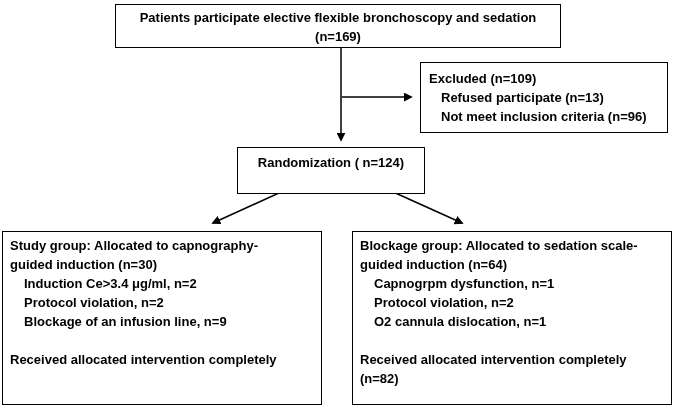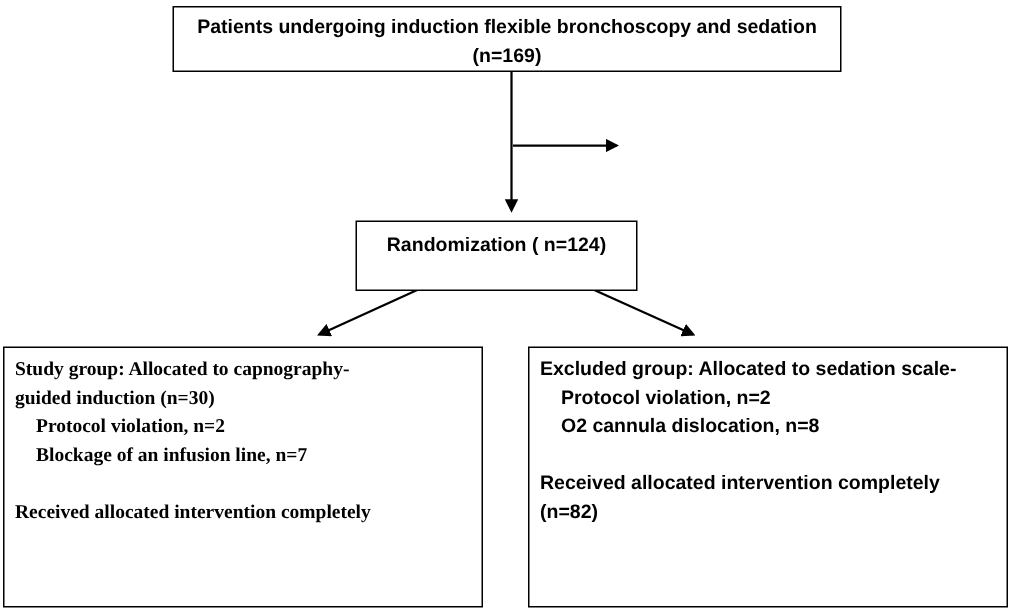--- a/index.html
+++ b/index.html
@@ -46,21 +46,21 @@
     width: 188px; height: 47px;
     text-align: center;
     line-height: 29px;
   }
   .group-box {
     top: 231px;
     width: 320px; height: 174px;
     padding: 4px 6px 4px 7px;
     line-height: 19px;
   }
-  .study-box { left: 2px; font-family: Liberation Serif, serif; }
+  .study-box { left: 2px; }
   .control-box { left: 352px; }
   .group-box .indent { padding-left: 14px; }
   .spacer { height: 19px; }
 </style>
 </head>
 <body>
 
 <div class="canvas">
 
   <svg class="arrows" viewBox="0 0 675 407" xmlns="http://www.w3.org/2000/svg">
@@ -69,40 +69,48 @@
         <path d="M0,0 L10,5 L0,10 z" fill="#000000"></path>
       </marker>
     </defs>
     <line x1="341" y1="48" x2="341" y2="140" stroke="#000" stroke-width="1.5" marker-end="url(#ah)"></line>
     <line x1="342" y1="97" x2="411" y2="97" stroke="#000" stroke-width="1.5" marker-end="url(#ah)"></line>
     <line x1="303" y1="182" x2="213" y2="223" stroke="#000" stroke-width="1.5" marker-end="url(#ah)"></line>
     <line x1="371" y1="182" x2="462" y2="223" stroke="#000" stroke-width="1.5" marker-end="url(#ah)"></line>
   </svg>
 
   <div class="box enrollment-box">
-    <div>Patients undergoing induction flexible bronchoscopy and sedation</div>
+    <div>Patients participate elective flexible bronchoscopy and sedation</div>
     <div>(n=169)</div>
   </div>
 
+  <div class="box excluded-box">
+    <div>Excluded (n=109)</div>
+    <div class="indent">Refused participate (n=13)</div>
+    <div class="indent">Not meet inclusion criteria (n=96)</div>
+  </div>
 
   <div class="box rand-box">
     <div>Randomization ( n=124)</div>
   </div>
 
   <div class="box group-box study-box">
     <div>Study group: Allocated to capnography-</div>
     <div>guided induction (n=30)</div>
+    <div class="indent">Induction Ce&gt;3.4 μg/ml, n=2</div>
     <div class="indent">Protocol violation, n=2</div>
-    <div class="indent">Blockage of an infusion line, n=7</div>
+    <div class="indent">Blockage of an infusion line, n=9</div>
     <div class="spacer"></div>
     <div>Received allocated intervention completely</div>
   </div>
 
   <div class="box group-box control-box">
-    <div>Excluded group: Allocated to sedation scale-</div>
+    <div>Blockage group: Allocated to sedation scale-</div>
+    <div>guided induction  (n=64)</div>
+    <div class="indent">Capnogrpm dysfunction, n=1</div>
     <div class="indent">Protocol violation, n=2</div>
-    <div class="indent">O2 cannula dislocation,  n=8</div>
+    <div class="indent">O2 cannula dislocation,  n=1</div>
     <div class="spacer"></div>
     <div>Received allocated intervention completely</div>
     <div>(n=82)</div>
   </div>
 
 </div>
 
 </body></html>

